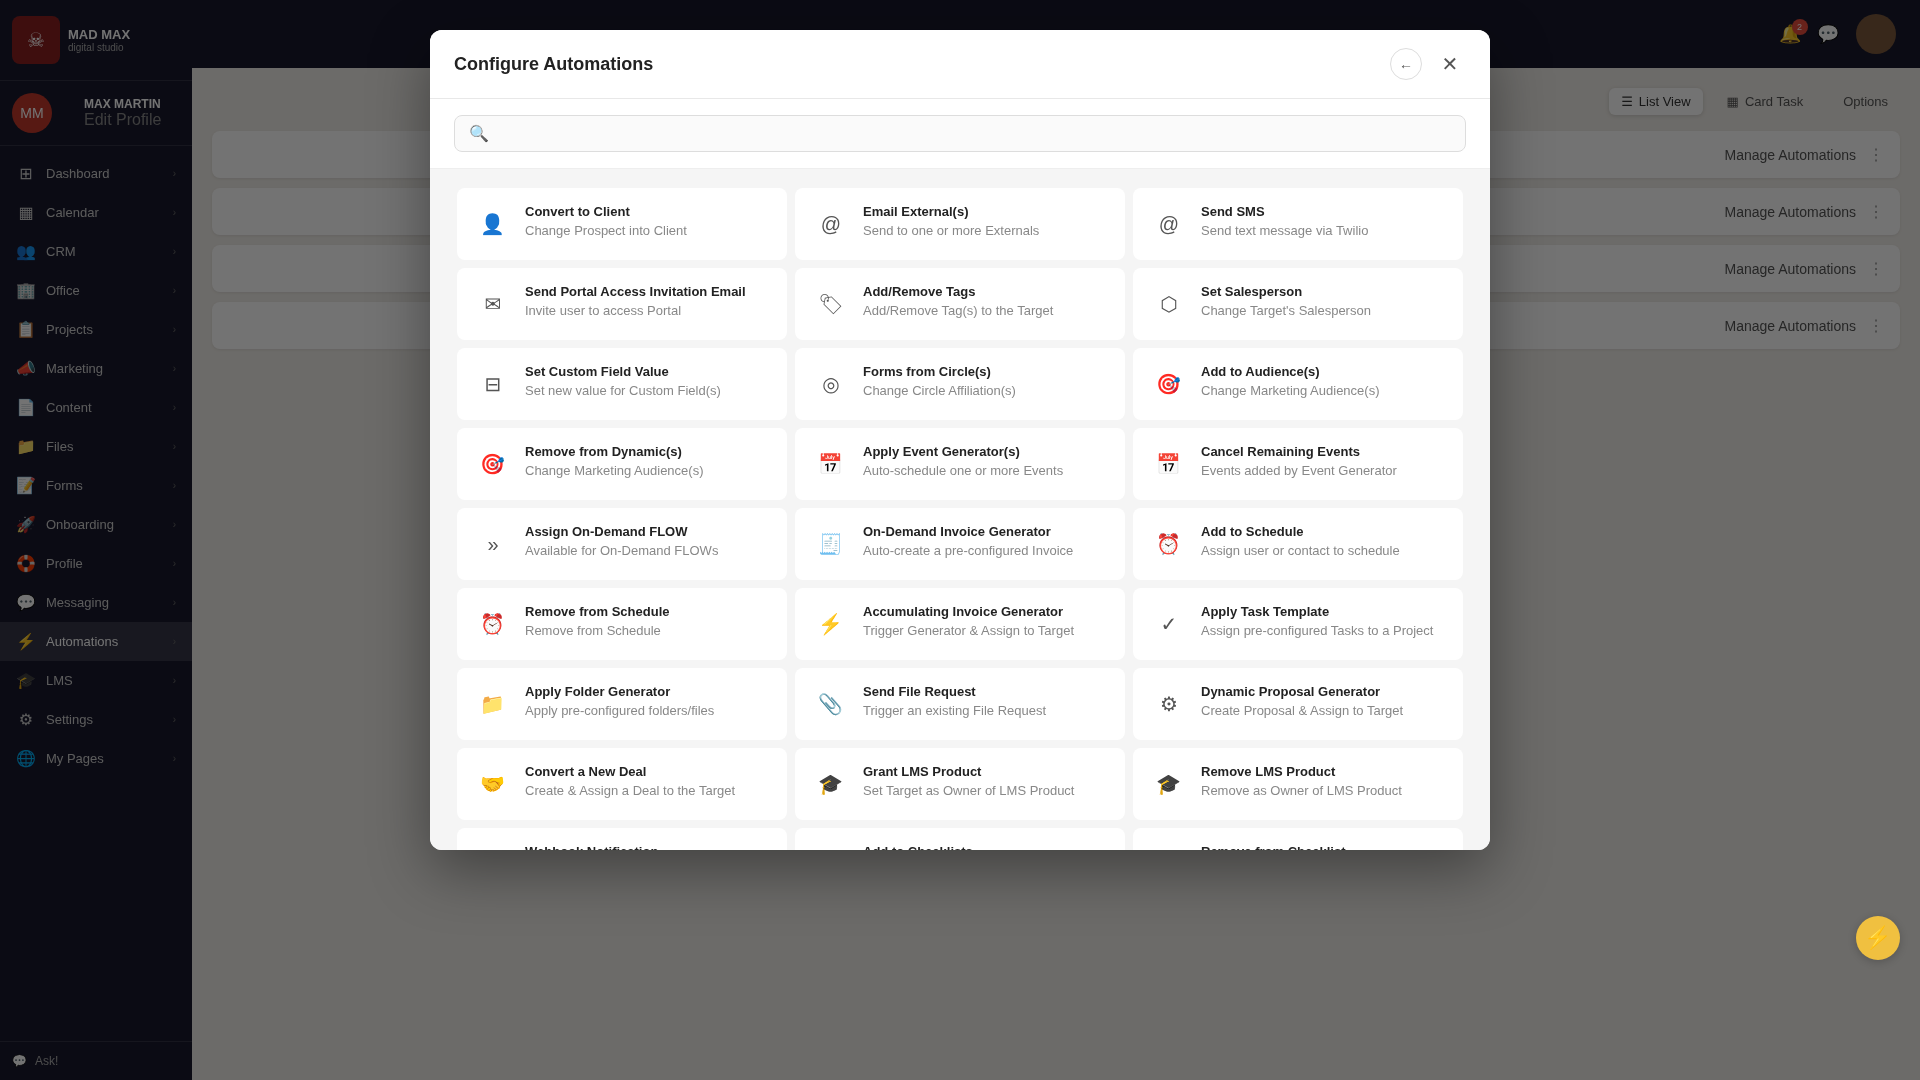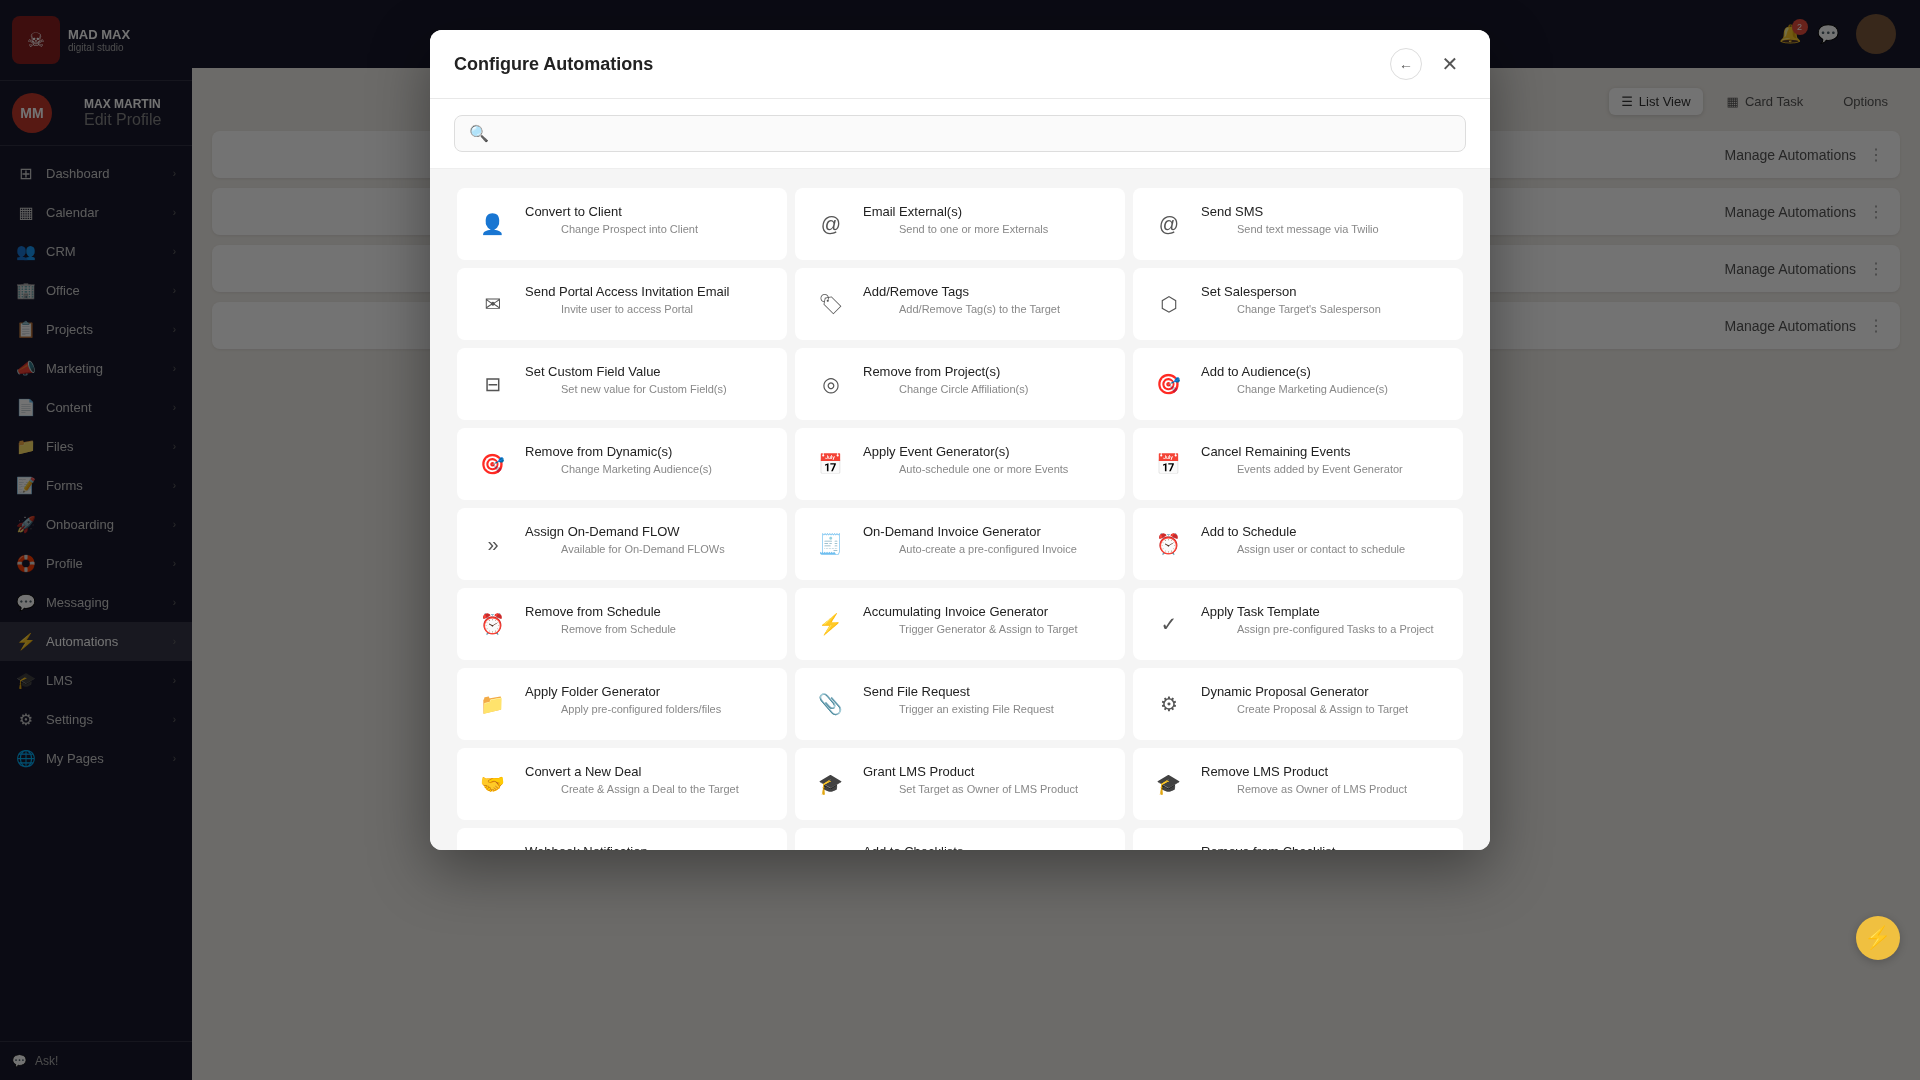--- a/index.html
+++ b/index.html
@@ -65,21 +65,21 @@
     .avatar {
       width: 40px;
       height: 40px;
       border-radius: 50%;
       background: #c0392b;
       display: flex;
       align-items: center;
       justify-content: center;
       color: white;
       font-size: 14px;
-      font-weight: bold;
+      font-weight: normal;
       margin-right: 8px;
       flex-shrink: 0;
     }
     .user-info { flex: 1; margin-left: 24px; }
     .user-name {
       color: white;
       font-size: 12px;
       font-weight: 600;
     }
     .user-edit {
@@ -354,29 +354,28 @@
       flex-shrink: 0;
       display: flex;
       align-items: center;
       justify-content: center;
       font-size: 20px;
       color: #555;
     }
     .card-text {}
     .card-title {
       font-size: 13px;
-      font-weight: 400;
+      font-weight: 700;
       color: #222;
       margin-bottom: 3px;
     }
     .card-desc {
-      font-size: 11px;
+      font-size: 13px;
       color: #888;
       line-height: 1.4;
-      margin-left: 36px;
     }
 
     
     .lightning-btn {
       position: absolute;
       right: 20px;
       bottom: 120px;
       width: 44px;
       height: 44px;
       background: #f0c040;
@@ -654,21 +653,21 @@
         <div class="automation-card">
     <div class="card-icon">⊟</div>
     <div class="card-text">
       <div class="card-title">Set Custom Field Value</div>
       <div class="card-desc">Set new value for Custom Field(s)</div>
     </div>
   </div>
         <div class="automation-card">
     <div class="card-icon">◎</div>
     <div class="card-text">
-      <div class="card-title">Remove from Project(s)</div>
+      <div class="card-title">Forms from Circle(s)</div>
       <div class="card-desc">Change Circle Affiliation(s)</div>
     </div>
   </div>
         <div class="automation-card">
     <div class="card-icon">🎯</div>
     <div class="card-text">
       <div class="card-title">Add to Audience(s)</div>
       <div class="card-desc">Change Marketing Audience(s)</div>
     </div>
   </div>

